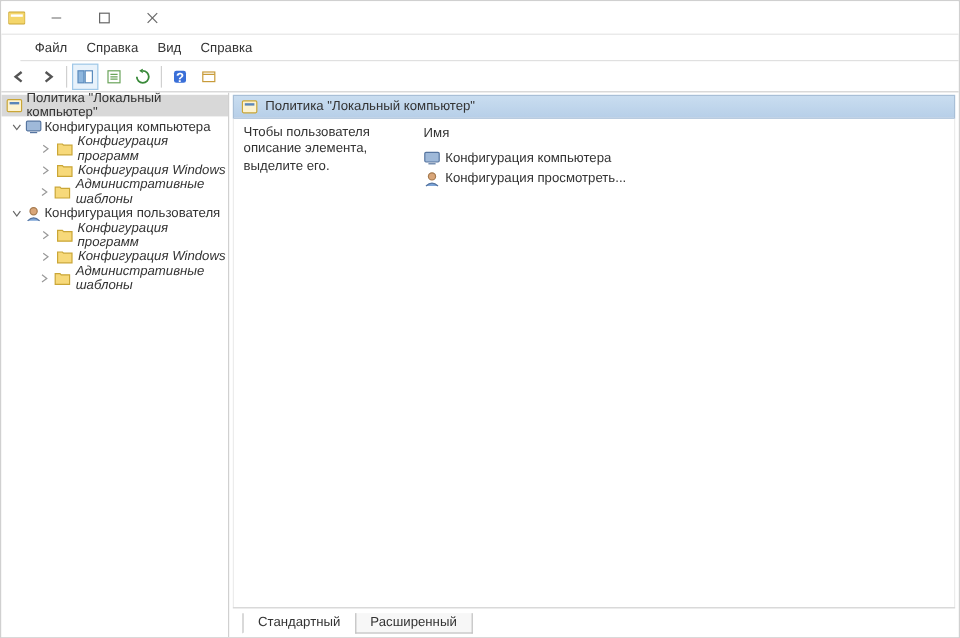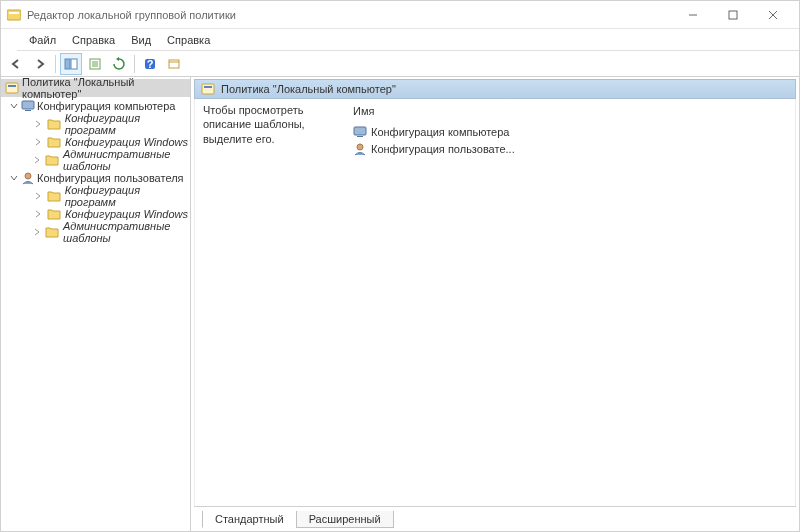--- a/index.html
+++ b/index.html
@@ -43,21 +43,20 @@
 </head>
 <body>
 
 <div class="titlebar">
   <span class="app-icon">
     <svg width="14" height="14">
         <rect x="0" y="2" width="14" height="10" rx="1" fill="#f4d66b" stroke="#caa636"></rect>
         <rect x="2" y="4" width="10" height="2" fill="#fff"></rect>
       </svg>
   </span>
-  <span class="title">Редактор локальной групповой политики</span>
   <div class="winbtns">
     <div class="winbtn">
         <svg width="10" height="10">
           <line x1="1" y1="5" x2="9" y2="5" stroke="#666" stroke-width="1"></line>
         </svg>
       </div>
     <div class="winbtn">
         <svg width="10" height="10">
           <rect x="1" y="1" width="8" height="8" fill="none" stroke="#666"></rect>
         </svg>
@@ -261,41 +260,41 @@
         <svg width="14" height="14">
             <rect x="1" y="2" width="12" height="10" rx="1" fill="#fdf3d0" stroke="#caa636"></rect>
             <rect x="3" y="4" width="8" height="2" fill="#5a86b9"></rect>
           </svg>
       </span>
       <span>Политика "Локальный компьютер"</span>
     </div>
 
     <div class="right-body">
       <div class="desc-col">
-        <div class="desc-text">Чтобы просмотреть описание шаблоны, выделите его.</div>
+        <div class="desc-text">Чтобы пользователя описание элемента, выделите его.</div>
       </div>
       <div class="list-col">
         <div class="name-header">Имя</div>
         <div class="list-item">
           <span class="comp-icon">
               <svg width="14" height="14">
                 <rect x="1" y="2" width="12" height="8" rx="1" fill="#9fb9d9" stroke="#5675a0"></rect>
                 <rect x="4" y="11" width="6" height="1" fill="#5675a0"></rect>
               </svg>
             </span>
           <span>Конфигурация компьютера</span>
         </div>
         <div class="list-item">
           <span class="comp-icon">
               <svg width="14" height="14">
                 <circle cx="7" cy="5" r="3" fill="#d9a679" stroke="#a67b50"></circle>
                 <path d="M2 13 Q7 8 12 13" fill="#7ea6d9" stroke="#5675a0"></path>
               </svg>
             </span>
-          <span>Конфигурация пользовате...</span>
+          <span>Конфигурация просмотреть...</span>
         </div>
       </div>
     </div>
 
     <div class="bottom-tabs">
       <div class="tab active">Стандартный</div>
       <div class="tab">Расширенный</div>
     </div>
   </div>
 

